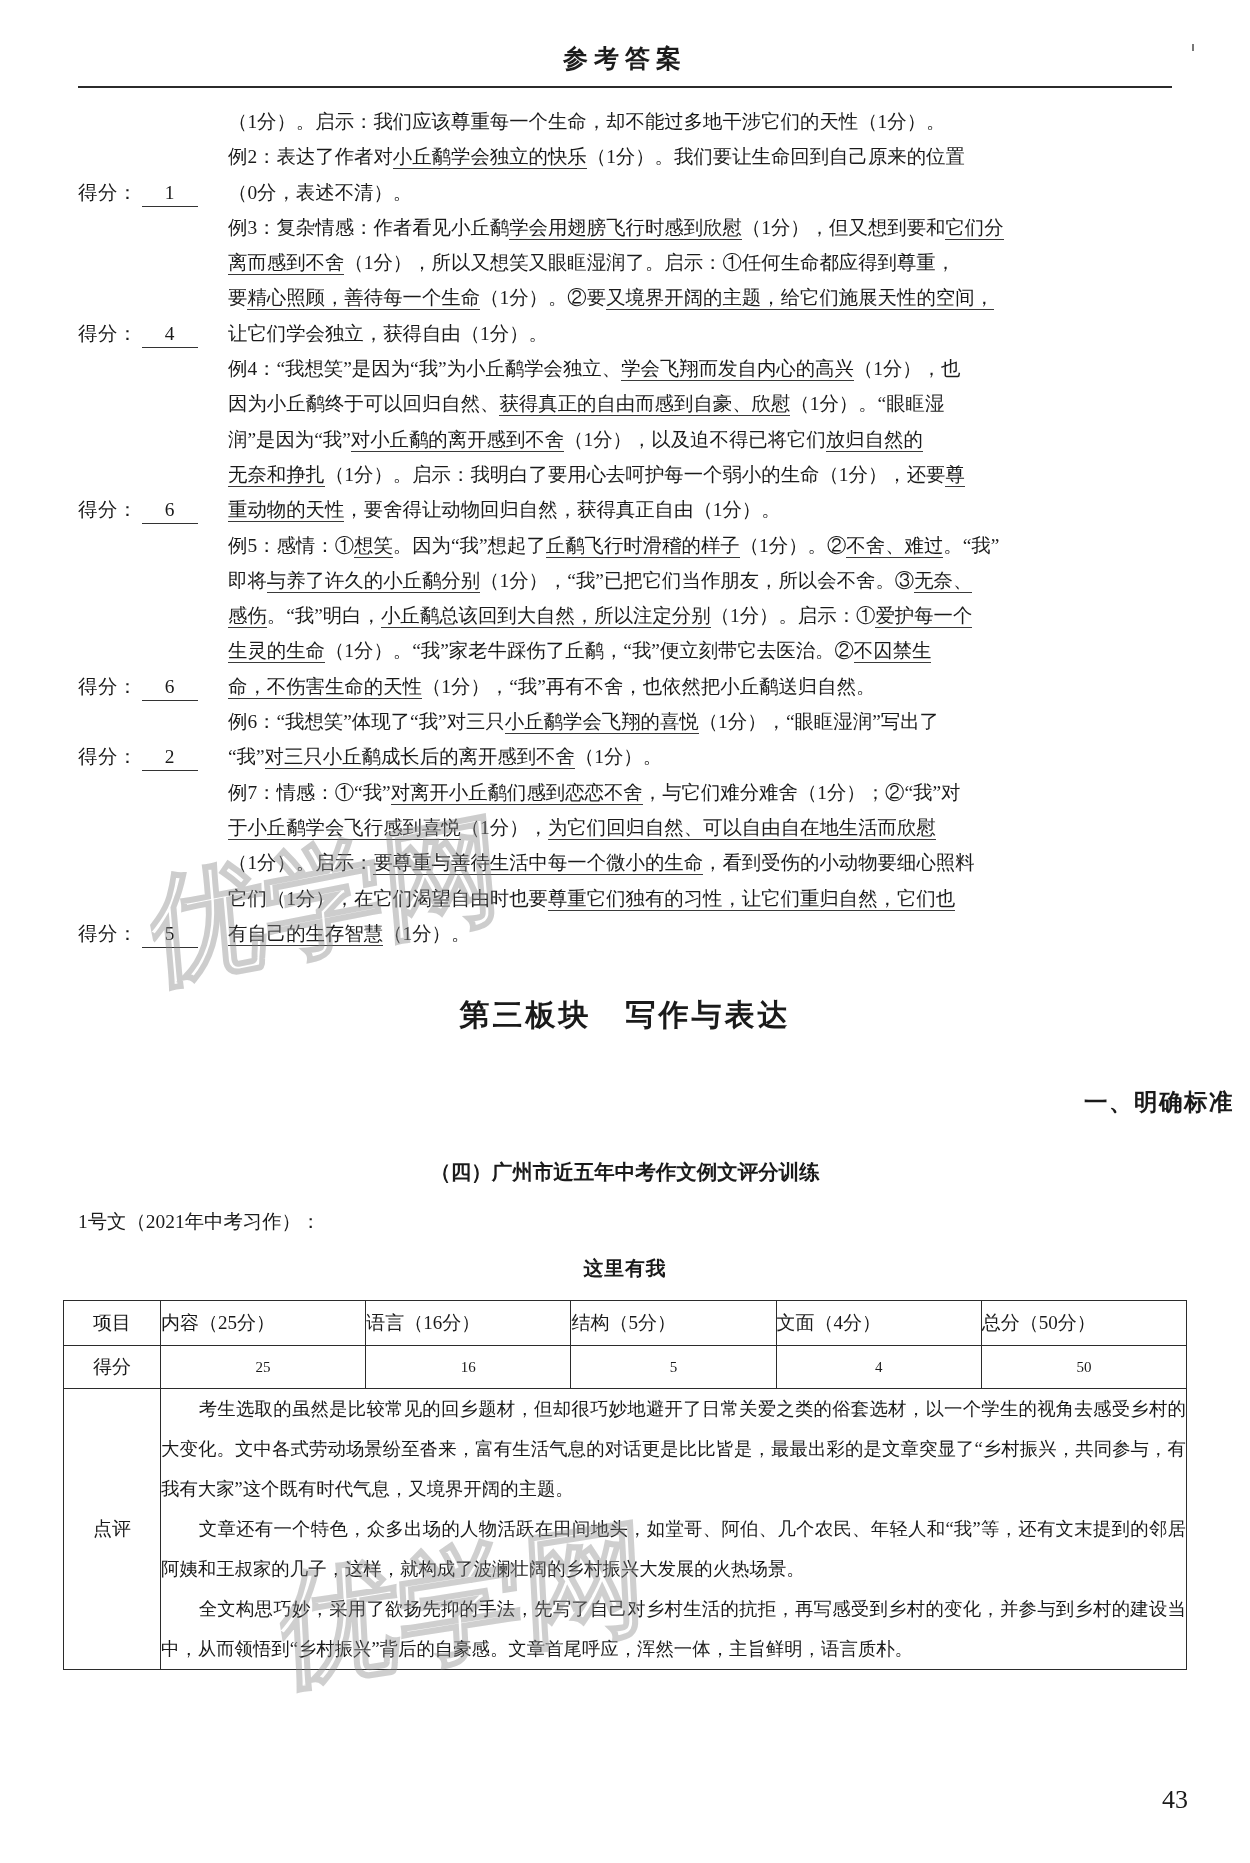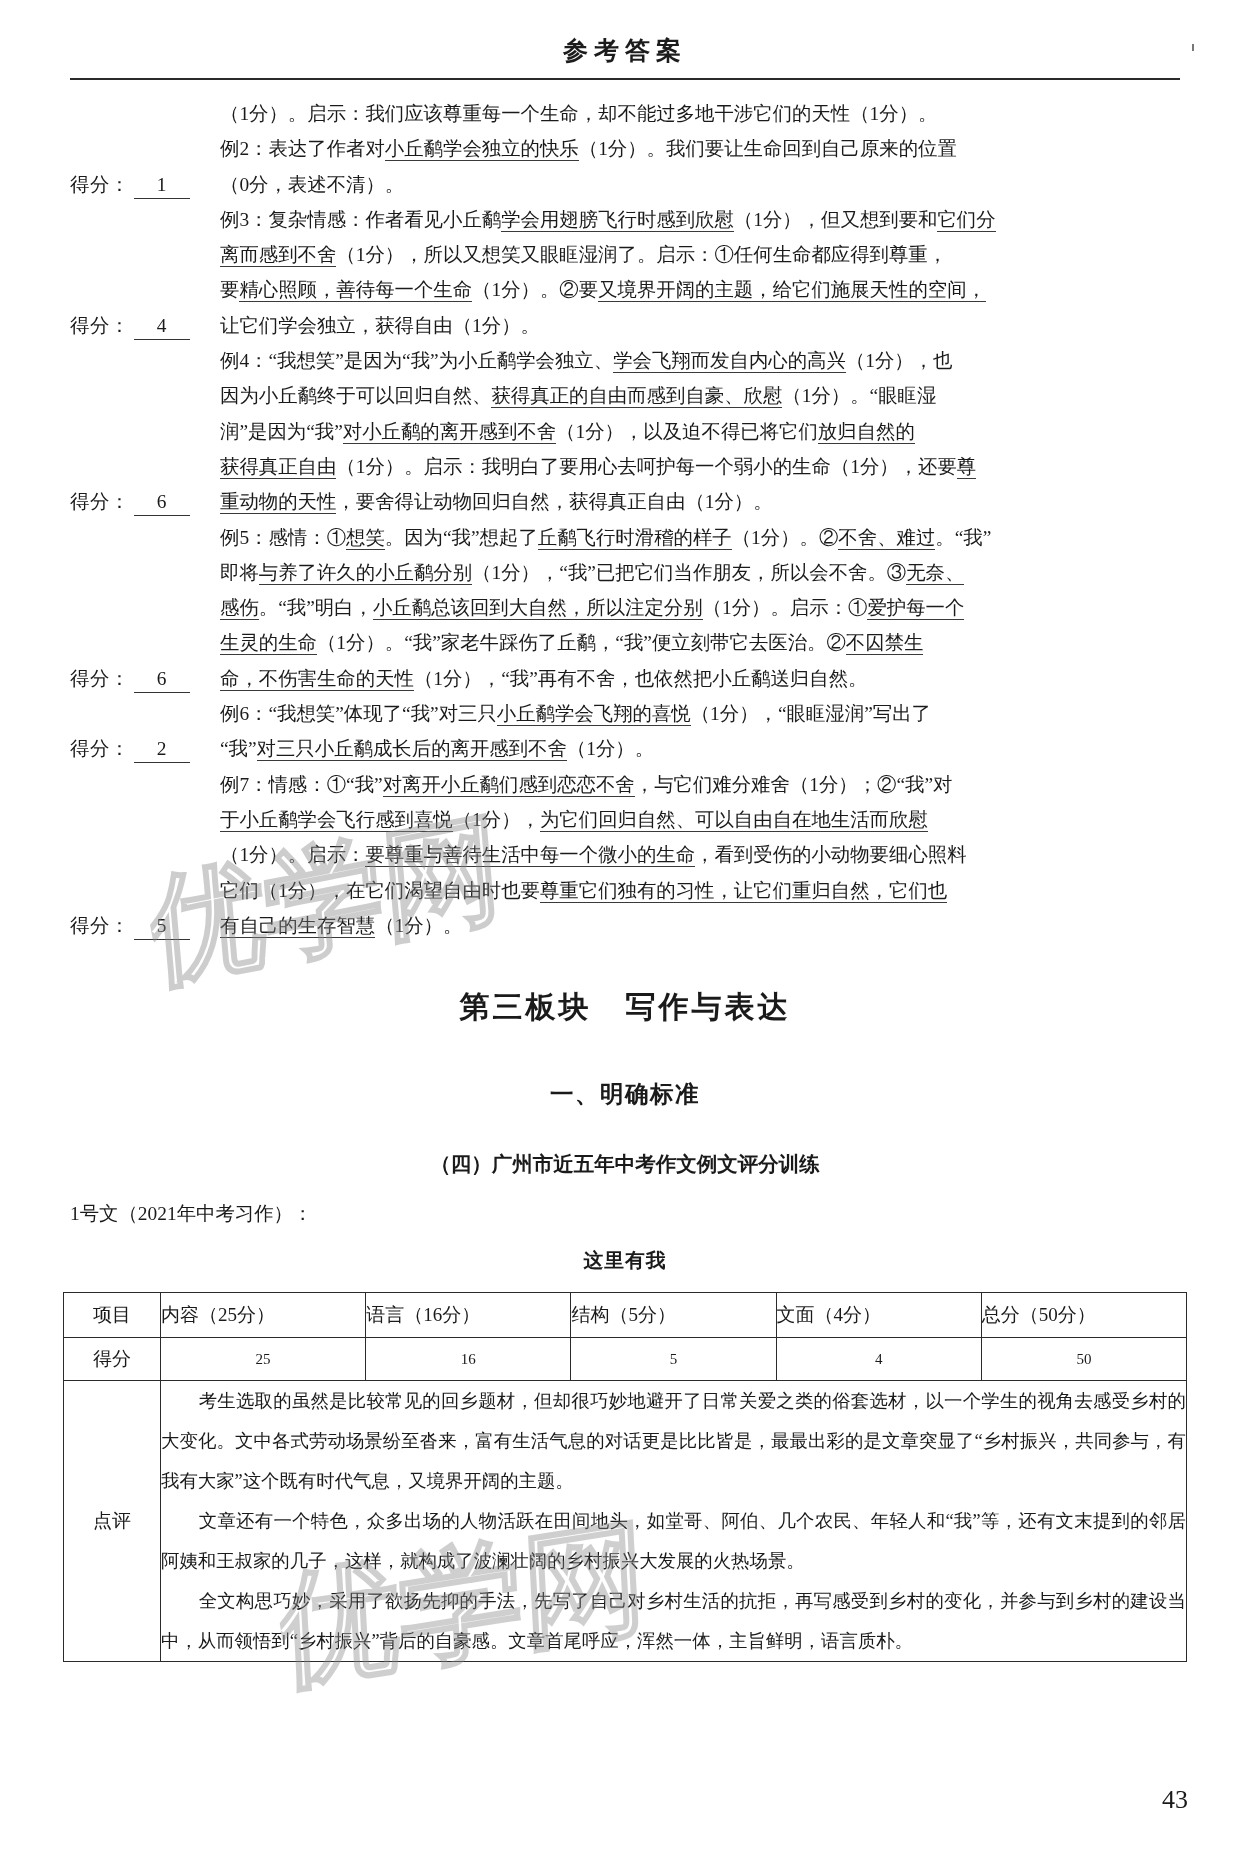--- a/index.html
+++ b/index.html
@@ -14,21 +14,21 @@
     font-family: "Liberation Serif", "DejaVu Serif", serif;
     color: #1a1a1a;
     overflow: hidden;
   }
 
   .page {
     position: relative;
     width: 1250px;
     height: 1863px;
     box-sizing: border-box;
-    padding: 8px;
+    padding: 16px;
   }
 
   
   .header-title {
     text-align: center;
     font-size: 25px;
     font-weight: bold;
     letter-spacing: 6px;
     padding-top: 26px;
     color: #1c1c1c;
@@ -100,21 +100,21 @@
   .block-title {
     text-align: center;
     font-size: 30px;
     font-weight: bold;
     letter-spacing: 3px;
     margin: 44px 0 0 0;
     font-family: "Liberation Serif", "DejaVu Serif", serif;
   }
   .block-title .gap { display: inline-block; width: 34px; }
   .sub-title {
-    text-align: center;
+    text-align: right;
     font-size: 23.5px;
     font-weight: bold;
     letter-spacing: 1.5px;
     margin: 50px 0 0 0;
   }
   .sub-sub-title {
     text-align: center;
     font-size: 20.5px;
     font-weight: bold;
     margin: 40px 0 0 0;
@@ -257,21 +257,21 @@
 
     <div class="ans-row">
       <div class="score-col">
         <span class="lbl">得分：</span>
           <span class="score-val">6</span>
       </div>
       <div class="text-col">
         <p>例4：“我想笑”是因为“我”为小丘鹬学会独立、<u class="u">学会飞翔而发自内心的高兴</u>（1分），也</p>
         <p class="ind">因为小丘鹬终于可以回归自然、<u class="u">获得真正的自由而感到自豪、欣慰</u>（1分）。“眼眶湿</p>
         <p class="ind">润”是因为“我”<u class="u">对小丘鹬的离开感到不舍</u>（1分），以及迫不得已将它们<u class="u">放归自然的</u></p>
-        <p class="ind"><u class="u">获得真正自由</u>（1分）。启示：我明白了要用心去呵护每一个弱小的生命（1分），还要<u class="u">尊</u></p>
+        <p class="ind"><u class="u">无奈和挣扎</u>（1分）。启示：我明白了要用心去呵护每一个弱小的生命（1分），还要<u class="u">尊</u></p>
         <p class="ind"><u class="u">重动物的天性</u>，要舍得让动物回归自然，获得真正自由（1分）。</p>
       </div>
     </div>
 
     <div class="ans-row">
       <div class="score-col">
         <span class="lbl">得分：</span>
           <span class="score-val">6</span>
       </div>
       <div class="text-col">

